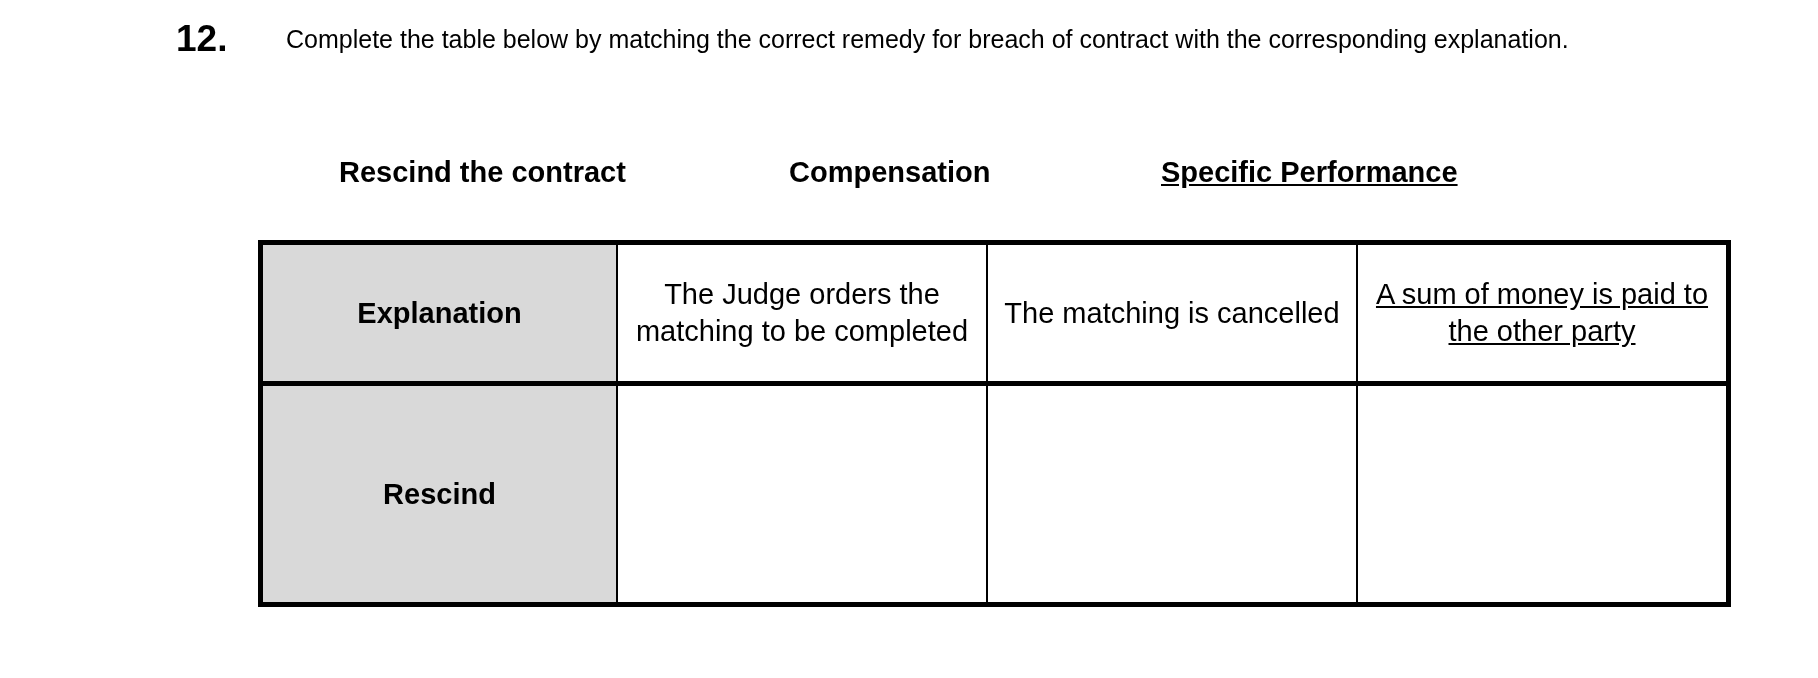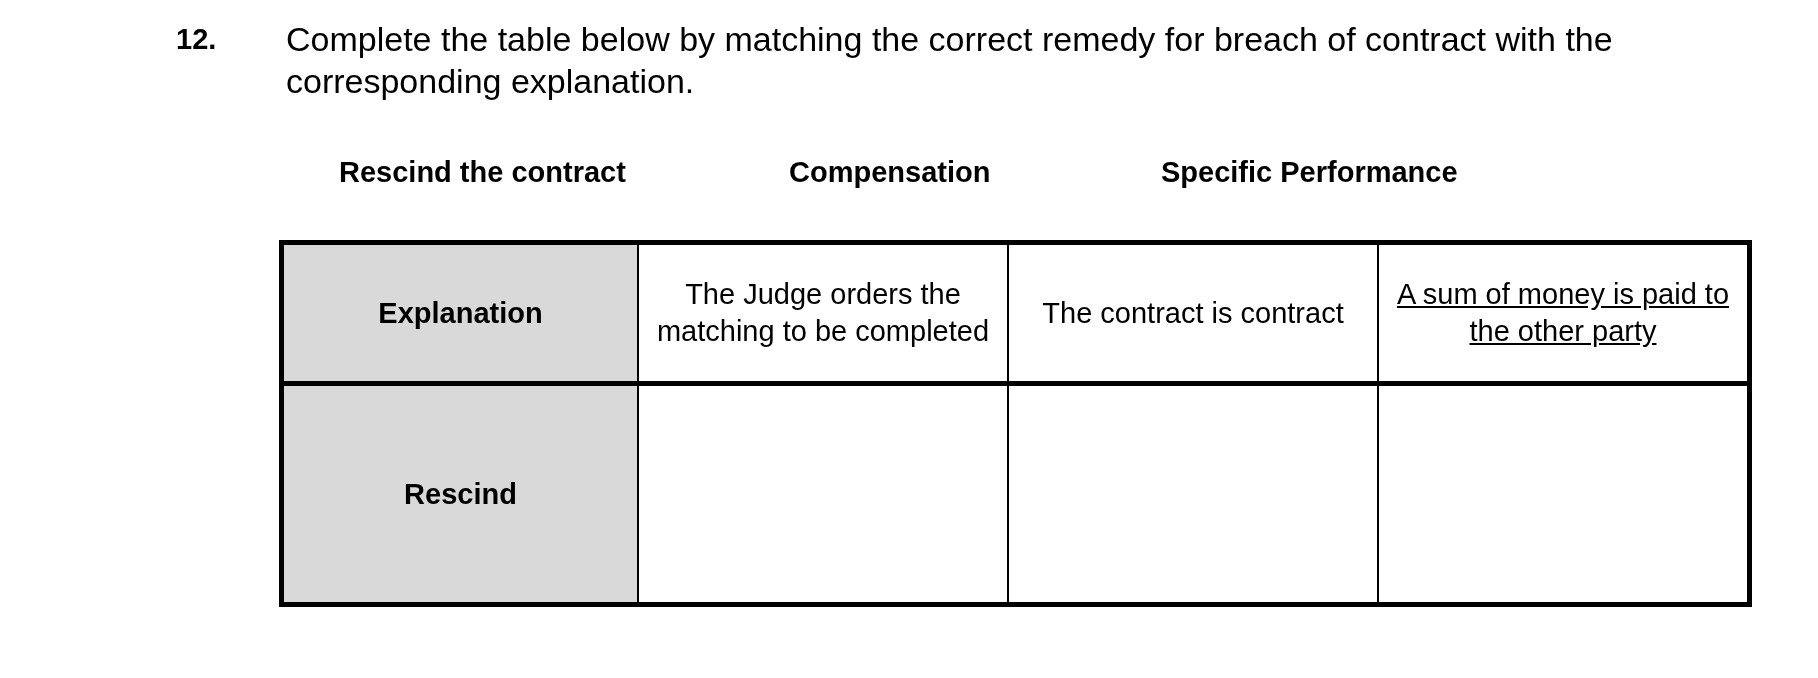--- a/index.html
+++ b/index.html
@@ -19,28 +19,28 @@
   
   .question-block {
     position: absolute;
     left: 176px;
     top: 18px;
     width: 1480px;
     display: flex;
     align-items: flex-start;
   }
   .question-number {
-    font-size: 29px;
+    font-size: 37px;
     font-weight: bold;
     line-height: 42px;
     width: 110px;
     flex: 0 0 110px;
   }
   .question-text {
-    font-size: 34px;
+    font-size: 25px;
     font-weight: normal;
     line-height: 42px;
     flex: 1 1 auto;
   }
 
   
   .options-row {
     position: absolute;
     left: 261px;
     top: 150px;
@@ -50,26 +50,26 @@
   .option-label {
     position: absolute;
     top: 0;
     font-size: 29px;
     font-weight: bold;
     line-height: 44px;
     white-space: nowrap;
   }
   .option-label.opt-0 { left: 78px; }
   .option-label.opt-1 { left: 528px; }
-  .option-label.opt-2 { left: 900px; }
+  .option-label.opt-2 { left: 900px; text-decoration: underline; }
 
   
   .match-table {
     position: absolute;
-    left: 279px;
+    left: 258px;
     top: 240px;
     width: 1387px;
     border-collapse: collapse;
     table-layout: fixed;
     background: #14532d;
   }
   .match-table td {
     border: 2px solid #000000;
     vertical-align: middle;
     text-align: center;
@@ -107,21 +107,21 @@
   <div class="option-label opt-1">Compensation</div>
   <div class="option-label opt-0">Rescind the contract</div>
   <div class="option-label opt-2">Specific Performance</div>
 </div>
 
 <table class="match-table">
   <tbody>
     <tr class="row-explanation">
       <td class="col-head">Explanation</td>
       <td class="col-body">The Judge orders the matching to be completed</td>
-      <td class="col-body">The contract is contract</td>
+      <td class="col-body">The matching is cancelled</td>
       <td class="col-body">A sum of money is paid to the other party</td>
     </tr>
     <tr class="row-remedy">
       <td class="col-head">Rescind</td>
       <td class="col-body"></td>
       <td class="col-body"></td>
       <td class="col-body"></td>
     </tr>
   </tbody>
 </table>

